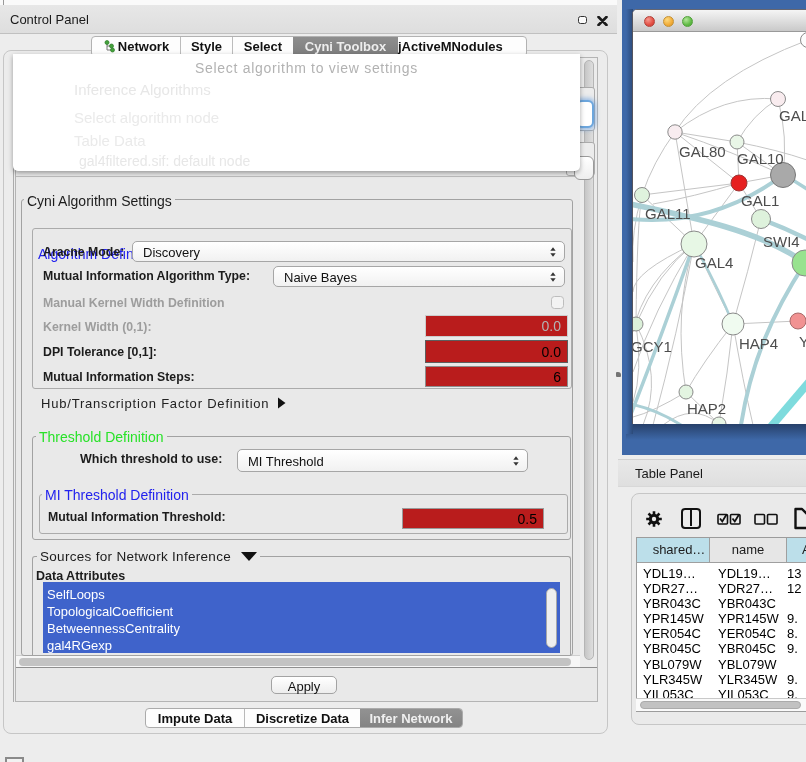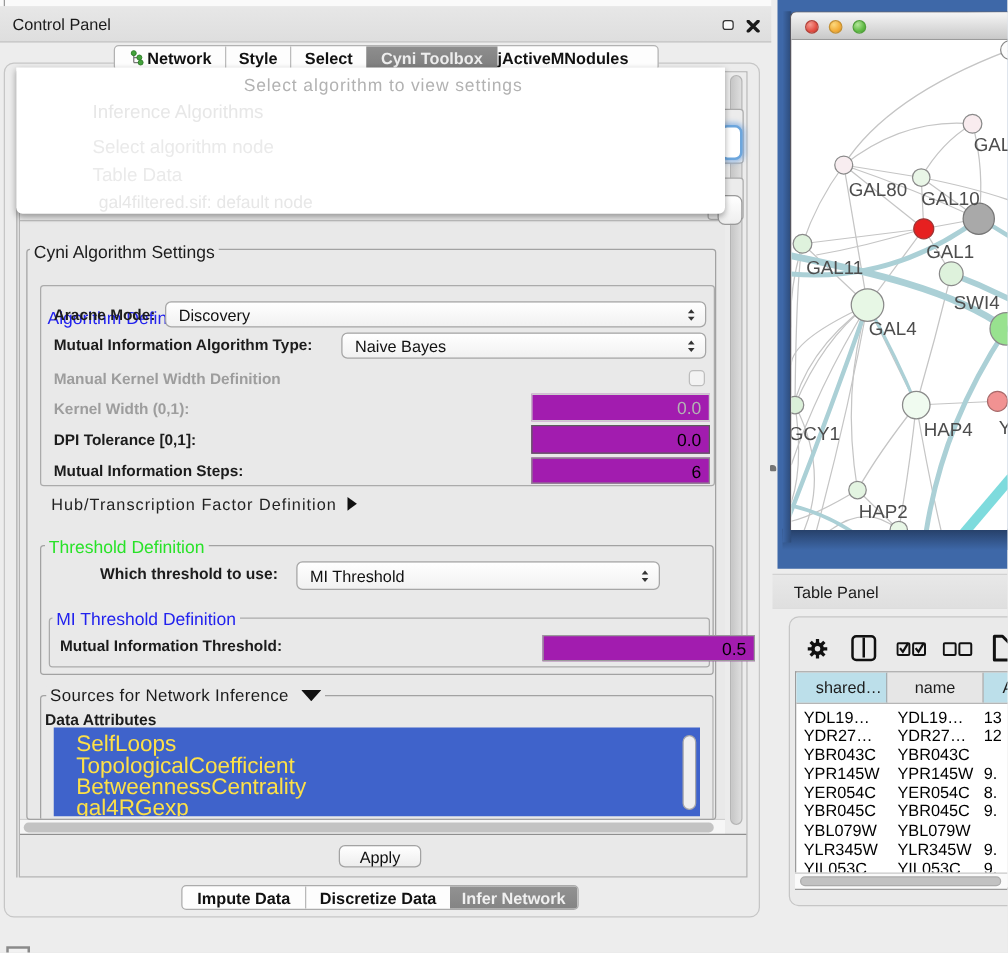--- a/index.html
+++ b/index.html
@@ -7,21 +7,21 @@
        font-family:"Liberation Sans",sans-serif;position:relative;}
   .abs{position:absolute;}
   .lbl{font-size:12.3px;font-weight:bold;color:#1c1c1c;white-space:nowrap;}
   .glbl{font-size:12.3px;font-weight:bold;color:#9d9d9d;white-space:nowrap;}
   .combo{position:absolute;background:linear-gradient(#ffffff,#f1f1f1);
          border:1px solid #a6a6a6;border-radius:5px;box-sizing:border-box;}
   .combo .ct{position:absolute;left:10px;top:50%;transform:translateY(-50%);
          font-size:13px;color:#111;}
   .stepper{position:absolute;right:8px;top:50%;transform:translateY(-50%);
          width:6px;height:10px;}
-  .field{position:absolute;background:#a21caf;box-sizing:border-box;
+  .field{position:absolute;background:#b91c1c;box-sizing:border-box;
          font-size:14px;text-align:right;padding-right:6px;line-height:normal;}
   .fv{position:absolute;right:6px;top:50%;transform:translateY(-50%);font-size:14px;}
   .gbox{position:absolute;border:1px solid #9f9f9f;border-radius:3px;box-sizing:border-box;}
   .gtitle{position:absolute;background:#e9e9e9;padding:0 3px;font-size:12px;white-space:nowrap;}
 </style>
 </head>
 <body>
 
 <div class="abs" style="left:0;top:0;width:617px;height:5px;background:#fafafa;"></div>
 <div class="abs" style="left:3px;top:0;width:1px;height:5px;background:#999;"></div>
@@ -111,34 +111,34 @@
   <svg class="stepper" viewBox="0 0 9 14">
       <path d="M4.5 0 L8.5 5 L0.5 5 Z" fill="#333"></path>
       <path d="M4.5 14 L8.5 9 L0.5 9 Z" fill="#333"></path>
     </svg>
 </div>
 
 <div class="gbox" style="left:39px;top:494px;width:529px;height:40px;border-color:#ababab;"></div>
 <div class="gtitle" style="left:42px;top:487px;color:#2222ee;font-size:14px;">MI Threshold Definition</div>
 
 <div class="lbl abs" style="left:48px;top:510px;">Mutual Information Threshold:</div>
-<div class="field" style="left:434px;top:508px;width:170px;height:21px;border:1px solid #9a9a9a;">
+<div class="field" style="left:402px;top:508px;width:142px;height:21px;border:1px solid #9a9a9a;">
     <span class="fv" style="color:#000;">0.5</span>
   </div>
 
 <div class="gbox" style="left:32px;top:556px;width:539px;height:99px;border-color:#a2a2a2;border-bottom:none;border-radius:3px 3px 0 0;"></div>
 <div class="gtitle" style="left:37px;top:549px;color:#1c1c1c;font-weight:normal;font-size:13.5px;letter-spacing:0.3px;">Sources for Network Inference
   <svg width="16" height="9" viewBox="0 0 16 9" style="margin-left:6px;vertical-align:0px;">
       <path d="M0 0 L16 0 L8 9 Z" fill="#111"></path>
     </svg>
 </div>
 <div class="lbl abs" style="left:36px;top:569px;font-size:12.5px;">Data Attributes</div>
 
 <div class="abs" style="left:43px;top:582px;width:517px;height:71px;background:#3f63cb;overflow:hidden;">
-  <div style="font-size:18px;color:#fde047;padding-left:18px;line-height:16.9px;padding-top:5px;">
+  <div style="font-size:13px;color:#ffffff;padding-left:4px;line-height:16.9px;padding-top:5px;">
     SelfLoops<br>TopologicalCoefficient<br>BetweennessCentrality<br>gal4RGexp
   </div>
 </div>
 <div class="abs" style="left:546px;top:588px;width:11px;height:60px;background:#efefef;border:1px solid #a8a8a8;border-radius:6px;box-sizing:border-box;"></div>
 
 <div class="abs" style="left:271px;top:676px;width:66px;height:18px;background:linear-gradient(#ffffff,#ededed);border:1px solid #a3a3a3;border-radius:5px;box-sizing:border-box;text-align:center;">
   <span style="font-size:13px;color:#111;line-height:16px;">Apply</span>
 </div>
 
 <div class="abs" style="left:145px;top:708px;width:318px;height:20px;background:#fdfdfd;border:1px solid #ababab;border-radius:4px;box-sizing:border-box;overflow:hidden;display:flex;">

